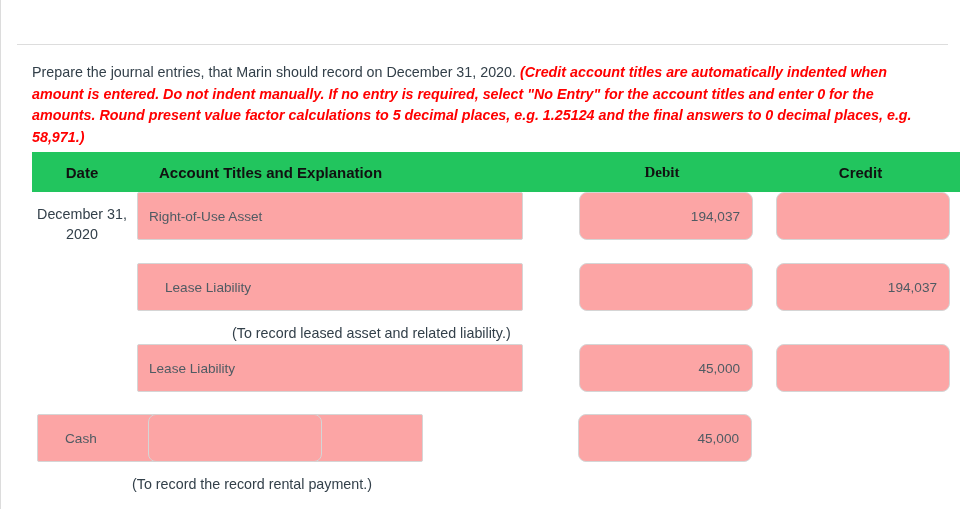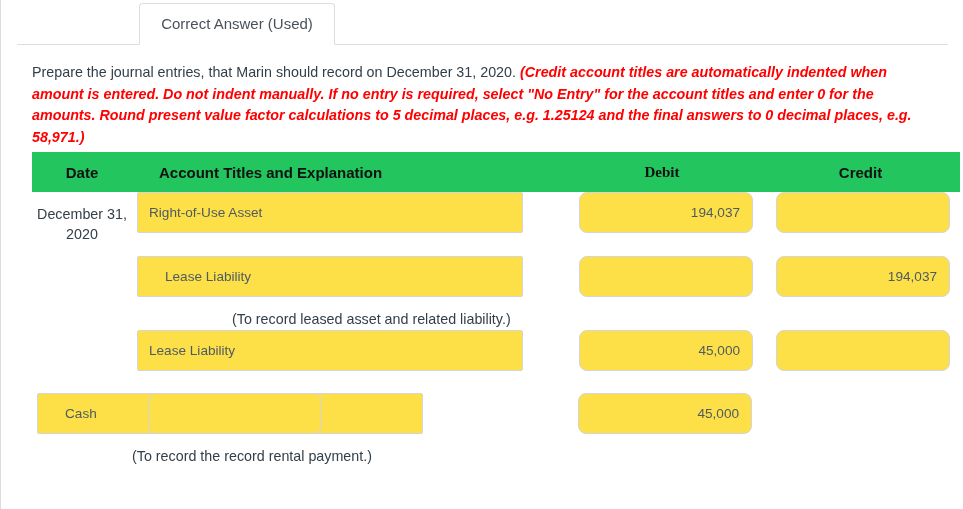--- a/index.html
+++ b/index.html
@@ -122,24 +122,24 @@
     line-height: 20px;
     padding-top: 12px;
     width: 100px;
   }
   td.cell-account { vertical-align: top; padding: 0; }
   td.cell-amount  { vertical-align: top; padding: 0; }
 
   
   .fld {
     box-sizing: border-box;
-    background: #fde047;
+    background: #fca5a5;
     border: 1px solid #d5d5d5;
     border-radius: 2px;
-    height: 41px;
+    height: 48px;
     font-family: "Liberation Sans", sans-serif;
     font-size: 13.6px;
     color: #4f5b63;
     display: flex;
     align-items: center;
     cursor: default;
   }
   .fld-account {
     width: 386px;
     margin-left: 5px;
@@ -167,21 +167,20 @@
     white-space: nowrap;
   }
 </style>
 </head>
 <body>
 
 <div id="panel">
 
   <div id="tabstrip">
     <div class="strip-rule"></div>
-    <div class="tab active">Correct Answer (Used)</div>
   </div>
 
   <div id="instructions">
     <span>Prepare the journal entries, that Marin should record on December 31, 2020.</span>
     <span class="hint">(Credit account titles are automatically indented when amount is entered. Do not indent manually. If no entry is required, select "No Entry" for the account titles and enter 0 for the amounts. Round present value factor calculations to 5 decimal places, e.g. 1.25124 and the final answers to 0 decimal places, e.g. 58,971.)</span>
   </div>
 
   <div id="journal">
     <table>
       <thead>

